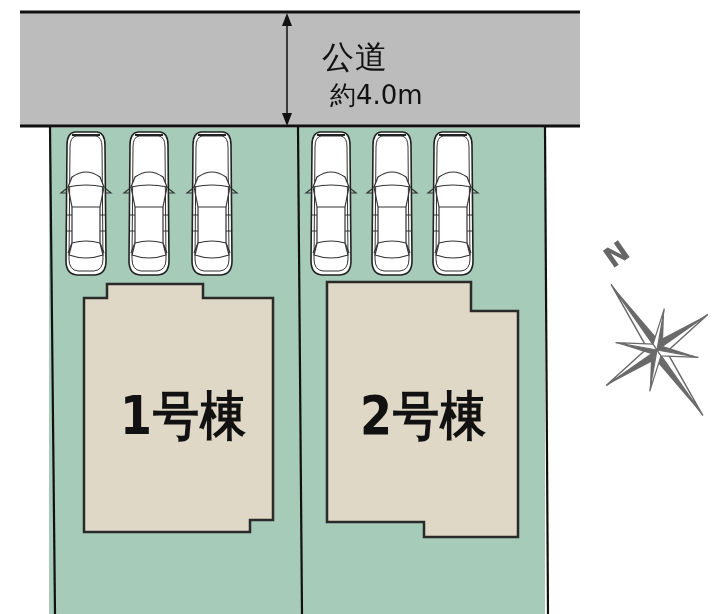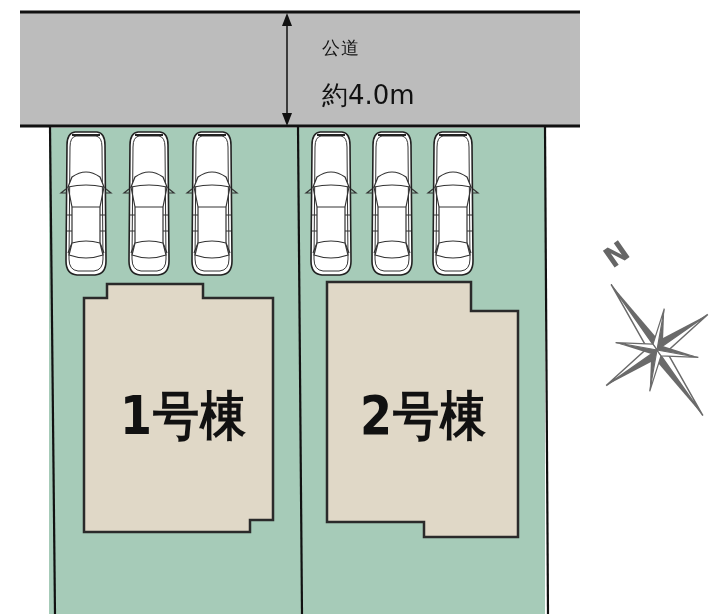--- a/index.html
+++ b/index.html
@@ -1,21 +1,21 @@
 <!DOCTYPE html>
 <html><head>
 <meta charset="utf-8">
 <style>
   html, body { margin: 0; padding: 0; background: #ffffff; }
   body { width: 718px; height: 614px; position: relative; overflow: hidden;
          font-family: "DejaVu Sans", "Liberation Sans", sans-serif; }
   svg { position: absolute; left: 0; top: 0; }
   .label { position: absolute; color: #111; white-space: nowrap; }
-  .road-name { left: 322px; top: 36px; font-size: 18px; letter-spacing: 1px; }
-  .road-width { left: 274px; top: 78px; font-size: 26px; padding-left: 48px; }
+  .road-name { left: 322px; top: 36px; font-size: 32px; letter-spacing: 1px; }
+  .road-width { left: 282px; top: 78px; font-size: 26px; padding-left: 48px; }
   .bldg-label { font-size: 46px; font-weight: bold; letter-spacing: 1px; transform: scaleY(1.15); }
   .b1 { left: 120px; top: 386px; }
   .b2 { left: 360px; top: 386px; }
   .north { position: absolute; left: 605px; top: 238px; font-size: 28px; font-weight: bold; color: #666;
            transform: rotate(-35deg); }
 </style>
 </head>
 <body>
 
 <svg width="718" height="614" viewBox="0 0 718 614">

